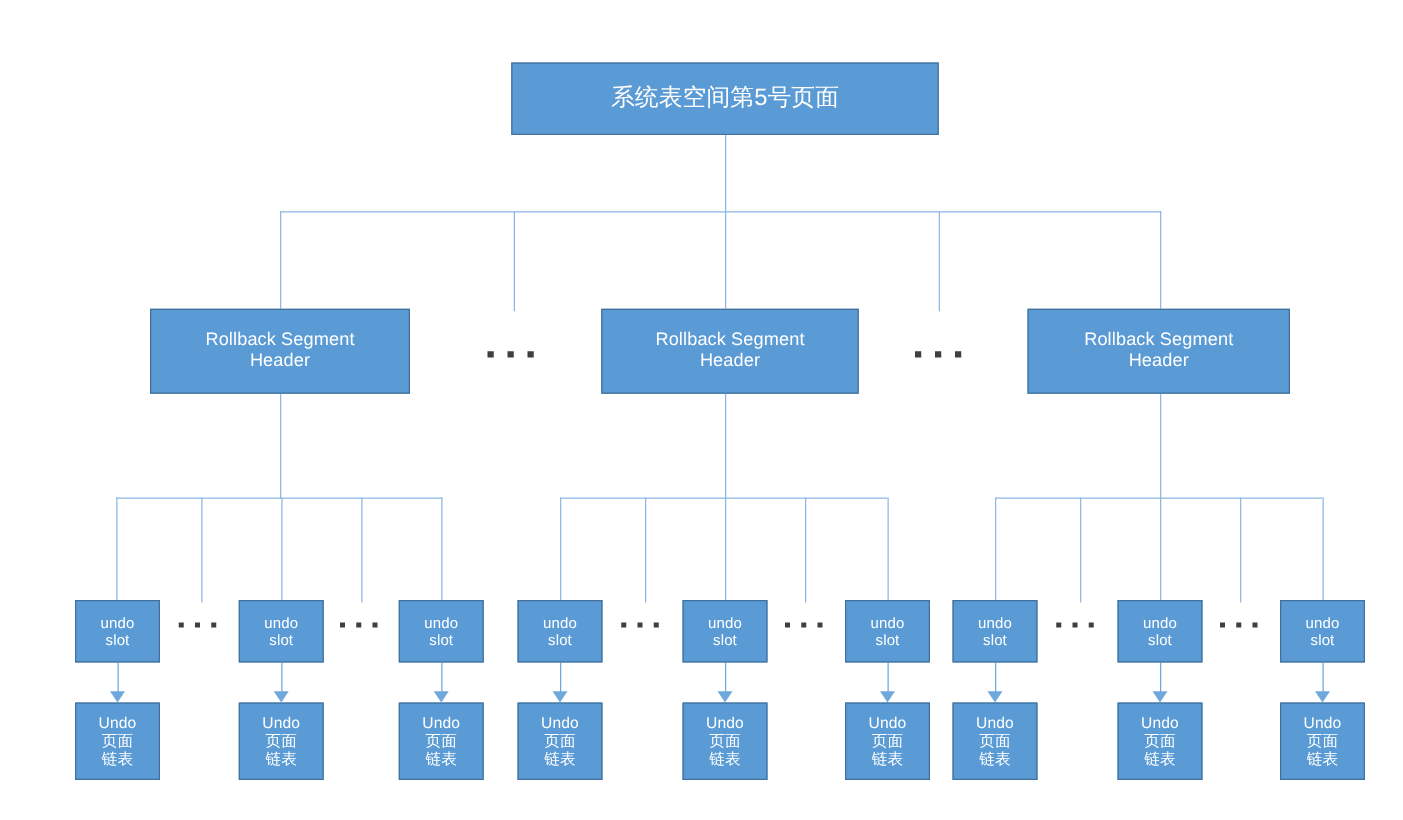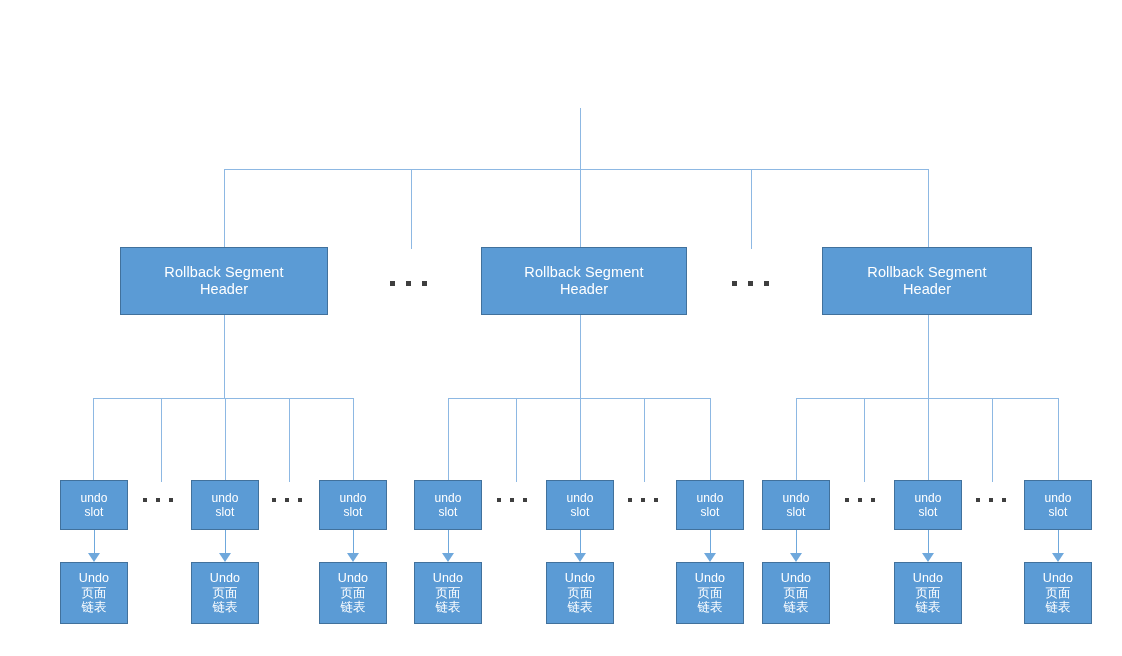--- a/index.html
+++ b/index.html
@@ -85,20 +85,21 @@
     background: #3F3F3F;
   }
   .ellipsis.big { gap: 11px; }
   .ellipsis.big i { width: 5px; height: 5px; }
 </style>
 </head>
 <body>
 
 <div id="canvas">
 
+  <div class="node root" style="left:409px; top:50px; width:342px; height:58px;">系统表空间第5号页面</div>
 
   <div class="conn v" style="left:580px; top:108px; height:62px;"></div>
 
   <div class="conn h" style="left:224px; top:169px; width:705px;"></div>
 
   <div class="conn v" style="left:224px; top:169px; height:78px;"></div>
   <div class="conn v" style="left:411px; top:169px; height:80px;"></div>
   <div class="conn v" style="left:580px; top:169px; height:78px;"></div>
   <div class="conn v" style="left:751px; top:169px; height:80px;"></div>
   <div class="conn v" style="left:928px; top:169px; height:78px;"></div>

